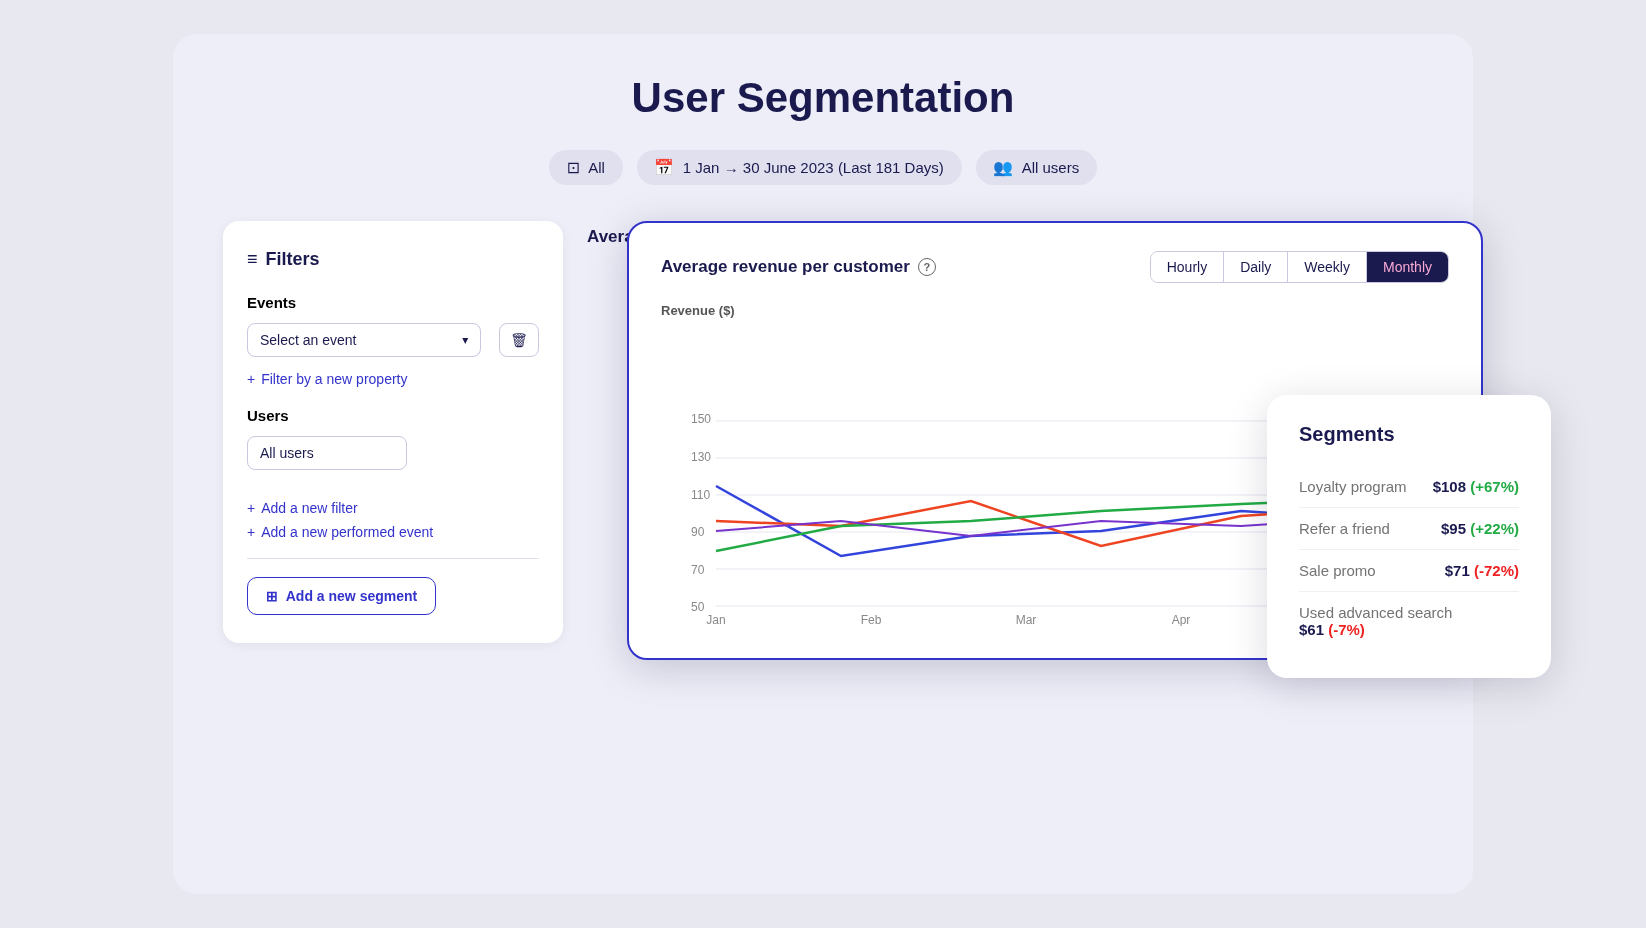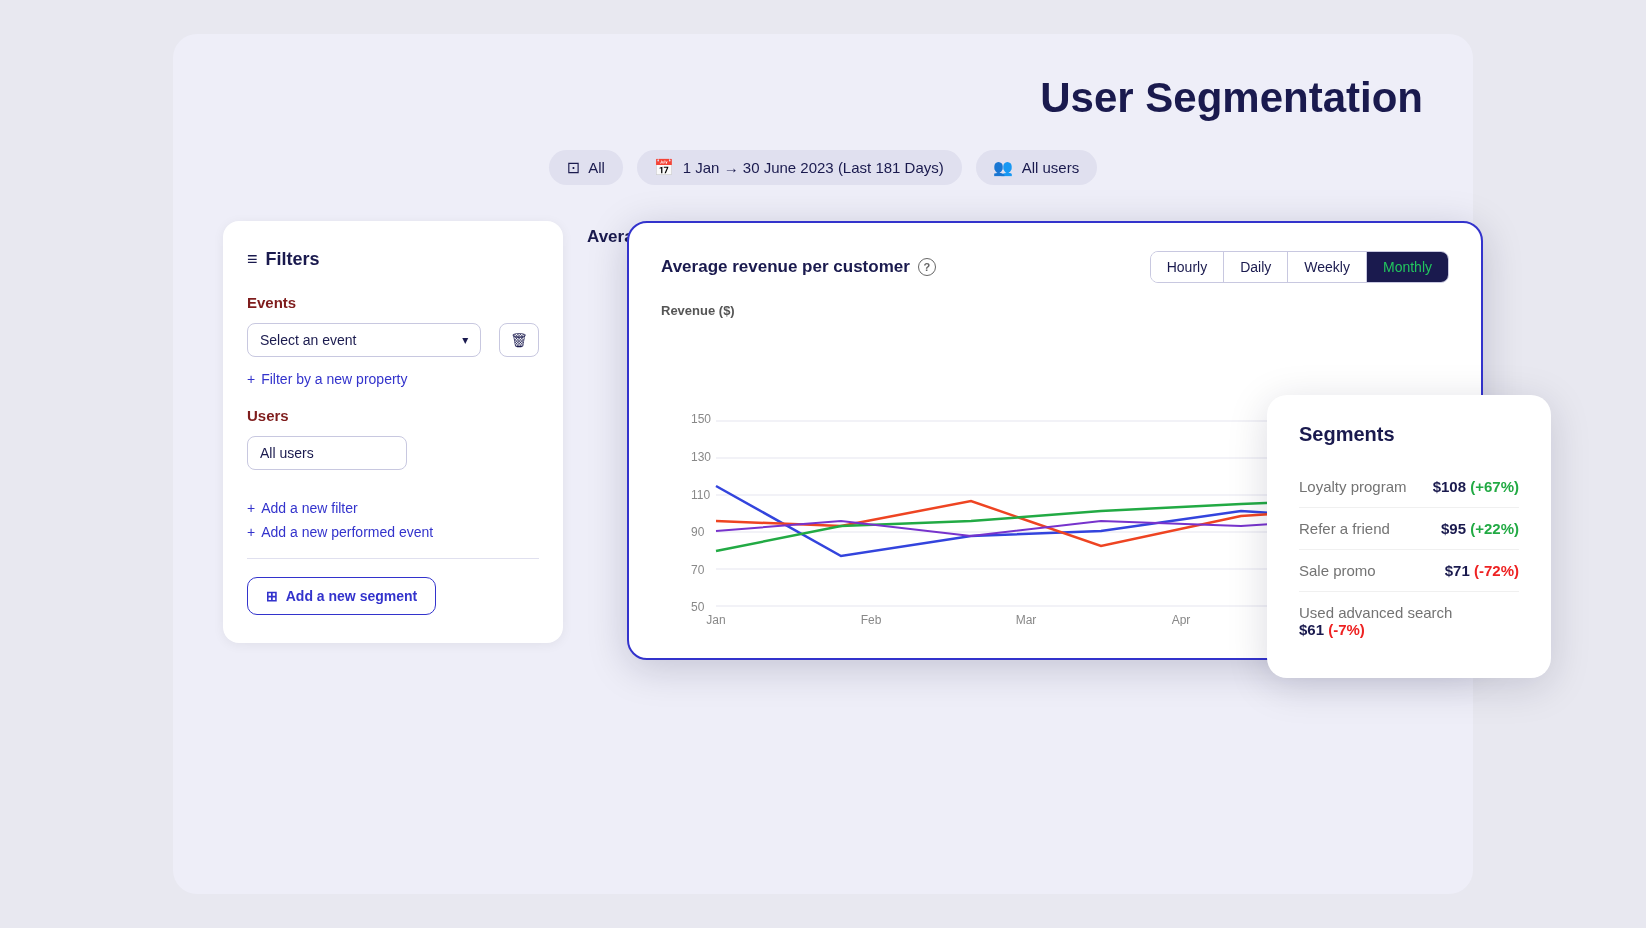--- a/index.html
+++ b/index.html
@@ -13,21 +13,21 @@
     }
     .app-container {
       background: #eeeef8;
       border-radius: 24px;
       width: 1300px;
       min-height: 860px;
       padding: 40px 50px 50px;
       position: relative;
     }
     .page-title {
-      text-align: right;
+      text-align: center;
       font-size: 42px;
       font-weight: 800;
       color: #1a1a4e;
       margin-bottom: 28px;
     }
     .top-filters {
       display: flex;
       justify-content: center;
       gap: 14px;
       margin-bottom: 36px;
@@ -67,21 +67,21 @@
       align-items: center;
       gap: 8px;
       font-size: 18px;
       font-weight: 700;
       color: #1a1a4e;
       margin-bottom: 24px;
     }
     .filter-section-title {
       font-size: 15px;
       font-weight: 700;
-      color: #7f1d1d;
+      color: #000000;
       margin-bottom: 12px;
     }
     .event-selector {
       display: flex;
       align-items: center;
       gap: 18px;
       margin-bottom: 14px;
     }
     .event-dropdown {
       display: flex;
@@ -179,21 +179,21 @@
       font-weight: 400;
       background: #fff;
       color: #1a1a4e;
       border: none;
       border-right: 1px solid #c8c8e0;
       cursor: pointer;
     }
     .time-toggle-btn:last-child { border-right: none; }
     .time-toggle-btn.active {
       background: #1a1a4e;
-      color: #22c55e;
+      color: #f9a8d4;
     }
     
     .chart-card-fg {
       background: #fff;
       border-radius: 20px;
       padding: 28px 32px;
       box-shadow: 0 8px 40px rgba(0,0,50,0.18);
       border: 2px solid #3333cc;
       position: absolute;
       top: 0;

